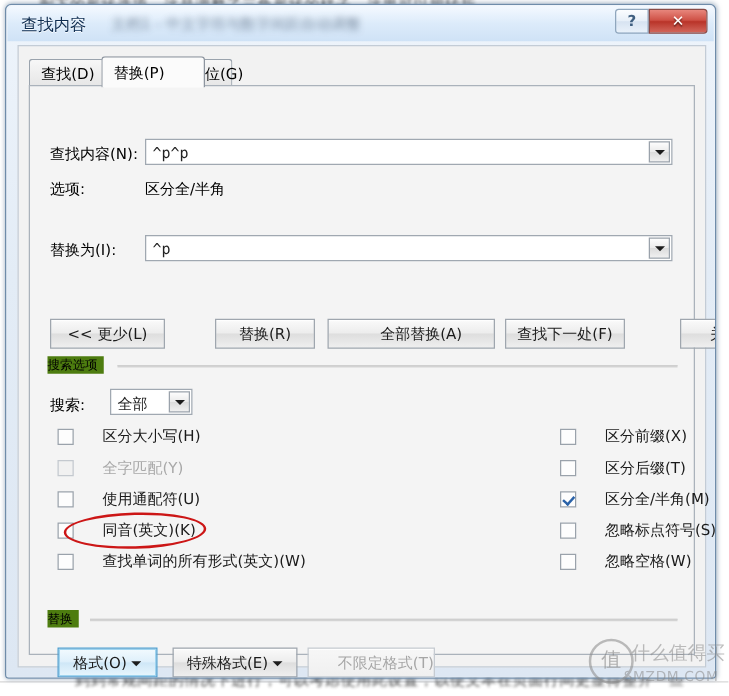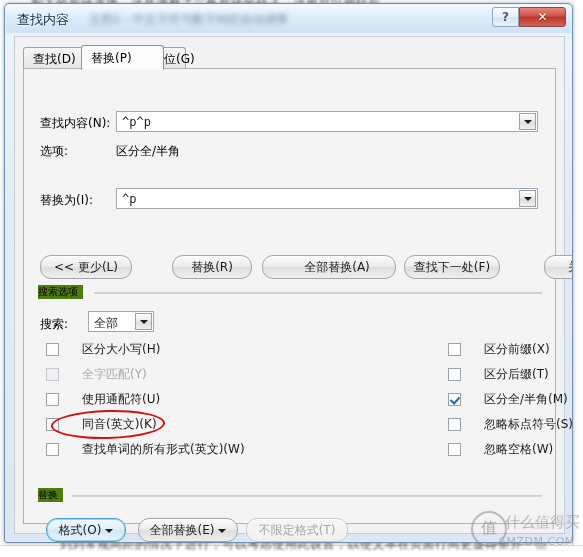--- a/index.html
+++ b/index.html
@@ -235,21 +235,21 @@
   
   .btn {
     position: absolute;
     height: 24px;
     line-height: 22px;
     text-align: center;
     font-size: 12px;
     color: #1a1a1a;
     background: linear-gradient(180deg,#fafafa 0%,#ededed 46%,#dedede 52%,#efefef 100%);
     border: 1px solid #9fa6ae;
-    border-radius: 11px;
+    border-radius: 0;
     box-sizing: border-box;
     cursor: pointer;
     white-space: nowrap;
     box-shadow: 0 1px 0 rgba(255,255,255,.8) inset;
   }
   .btn.focused {
     border-color: #4f9fd0;
     box-shadow: 0 0 0 1px #9fd4ef inset, 0 1px 0 rgba(255,255,255,.8) inset;
     background: linear-gradient(180deg,#f2fafe 0%,#dff0fb 46%,#cfe7f7 52%,#e8f6fd 100%);
   }
@@ -491,23 +491,23 @@
         <span class="cb-label">忽略空格(W)</span>
       </div>
 
       <div class="group-label" style="left:14px; top:419px;">替换</div>
       <div class="group-rule" style="left:48px; top:426px; width:470px;"></div>
 
       <div class="btn focused" style="left:22px; top:449px; width:80px;">
         <span>格式(O)</span><span class="caret"></span>
       </div>
       <div class="btn" style="left:114px; top:449px; width:100px;">
-        <span>全部替换(E)</span><span class="caret"></span>
-      </div>
-      <div class="btn disabled" style="left:222px; top:449px; width:102px;">不限定格式(T)</div>
+        <span>特殊格式(E)</span><span class="caret"></span>
+      </div>
+      <div class="btn disabled" style="left:222px; top:449px; width:102px;text-align:right;">不限定格式(T)</div>
 
       <div id="annot-ellipse"></div>
 
     </div>
   </div>
 </div>
 
 <div id="watermark">
   <div id="wm-circle">值</div>
   <div id="wm-text">什么值得买</div>

